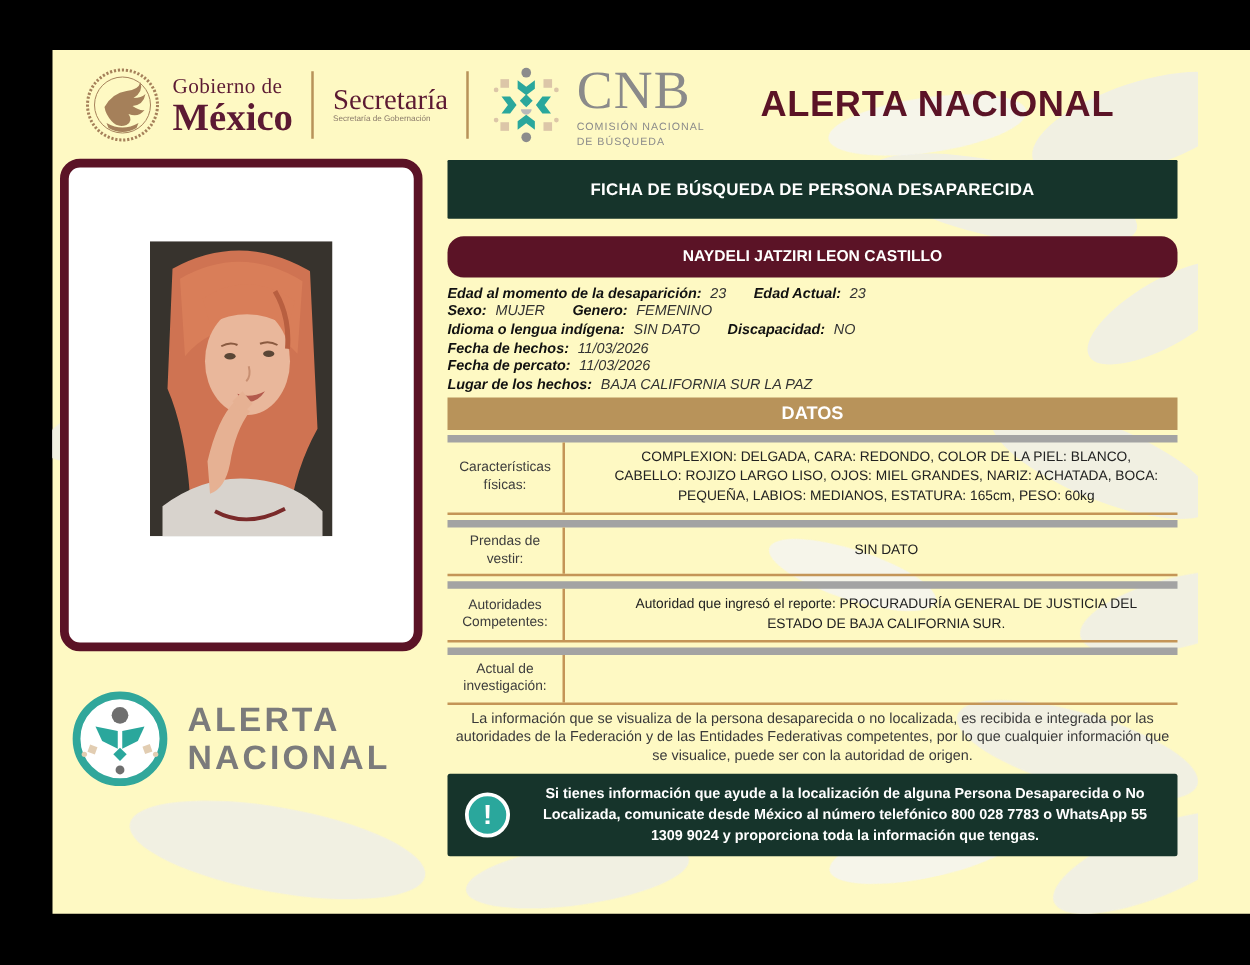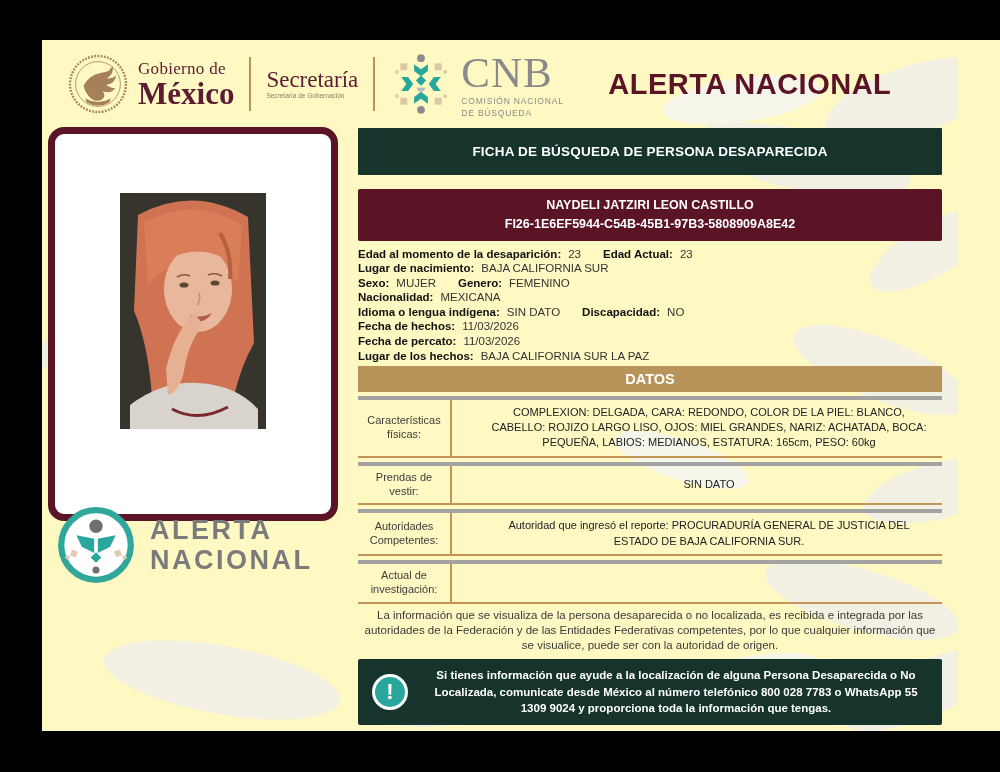--- a/index.html
+++ b/index.html
@@ -30,44 +30,44 @@
   .cnb-text .n{font-size:8.5px;color:#8a8a8a;letter-spacing:.8px;margin-top:3px;}
   .alert-title{flex:1;text-align:center;font-weight:bold;font-size:29px;color:#5b1326;letter-spacing:.5px;padding-right:22px;}
 
   
   .photo-frame{
     position:absolute;left:6px;top:87px;width:276px;height:380px;
     border:7px solid #5b1326;border-radius:16px;background:#fff;
     display:flex;align-items:center;justify-content:center;
   }
   .photo-frame svg{margin-bottom:26px;}
-  .footer-logo{position:absolute;left:13px;top:464px;display:flex;align-items:center;gap:13px;}
+  .footer-logo{position:absolute;left:13px;top:510px;display:flex;align-items:center;gap:13px;}
   .footer-logo .txt{font-weight:bold;font-size:27px;color:#7b7b7b;letter-spacing:2.5px;line-height:1.12;}
 
   
   .rcol{position:absolute;left:316px;top:88px;width:584px;}
   .banner-green{
     background:#16342b;color:#fff;font-weight:bold;font-size:13.5px;
     text-align:center;padding:16px 4px;letter-spacing:.2px;border-radius:1px;
   }
   .banner-maroon{
     background:#5b1326;color:#fff;font-weight:bold;font-size:12.5px;
-    text-align:center;padding:7px 4px;margin-top:14px;line-height:1.5;border-radius:2px;
+    text-align:center;padding:7px 4px;margin-top:14px;line-height:1.5;border-radius:13px;
   }
   .fields{margin-top:7px;font-size:11.5px;}
-  .f-line{margin:2.6px 0;white-space:nowrap;}
+  .f-line{margin:2.6px 0;white-space:nowrap;font-style:italic;}
   .f-line .k{font-weight:bold;color:#111;}
   .f-line .v{color:#333;margin-left:7px;margin-right:22px;}
   .f-line .v:empty,.f-line .k:empty{display:none;margin:0;}
   .datos-bar{
     background:#b8935a;color:#fff;font-weight:bold;font-size:14.5px;
     text-align:center;padding:5px 0;margin-top:4px;margin-bottom:4px;
   }
   .t-row{
-    display:flex;border-top:4px solid #a3a3a3;border-bottom:2px solid #c49557;
+    display:flex;border-top:6px solid #a3a3a3;border-bottom:2px solid #c49557;
     margin-bottom:4px;background:transparent;gap:24px;
   }
   .t-label{
     flex:0 0 86px;border-right:2px solid #c49557;display:flex;align-items:center;
     justify-content:center;text-align:center;font-size:11px;color:#3d3d3d;
     padding:5px 3px;line-height:1.25;
   }
   .t-value{
     flex:1;display:flex;align-items:center;justify-content:center;text-align:center;
     font-size:11px;color:#222;padding:5px 10px;line-height:1.4;
@@ -208,28 +208,25 @@
         <div>NACIONAL</div>
       </div>
     </div>
 
     <div class="rcol">
 
       <div class="banner-green">FICHA DE BÚSQUEDA DE PERSONA DESAPARECIDA</div>
 
       <div class="banner-maroon">
         <div>NAYDELI JATZIRI LEON CASTILLO</div>
-        <div>FI26-1E6EF5944-C54B-45B1-97B3-5808909A8E42</div>
       </div>
 
       <div class="fields">
         <div class="f-line"><span class="k">Edad al momento de la desaparición:</span><span class="v">23</span><span class="k">Edad Actual:</span><span class="v">23</span></div>
-        <div class="f-line"><span class="k">Lugar de nacimiento:</span><span class="v">BAJA CALIFORNIA SUR</span></div>
         <div class="f-line"><span class="k">Sexo:</span><span class="v">MUJER</span><span class="k">Genero:</span><span class="v">FEMENINO</span></div>
-        <div class="f-line"><span class="k">Nacionalidad:</span><span class="v">MEXICANA</span></div>
         <div class="f-line"><span class="k">Idioma o lengua indígena:</span><span class="v">SIN DATO</span><span class="k">Discapacidad:</span><span class="v">NO</span></div>
         <div class="f-line"><span class="k">Fecha de hechos:</span><span class="v">11/03/2026</span></div>
         <div class="f-line"><span class="k">Fecha de percato:</span><span class="v">11/03/2026</span></div>
         <div class="f-line"><span class="k">Lugar de los hechos:</span><span class="v">BAJA CALIFORNIA SUR LA PAZ</span></div>
       </div>
 
       <div class="datos-bar">DATOS</div>
 
       <div class="t-row t-tall">
         <div class="t-label">Características físicas:</div>

